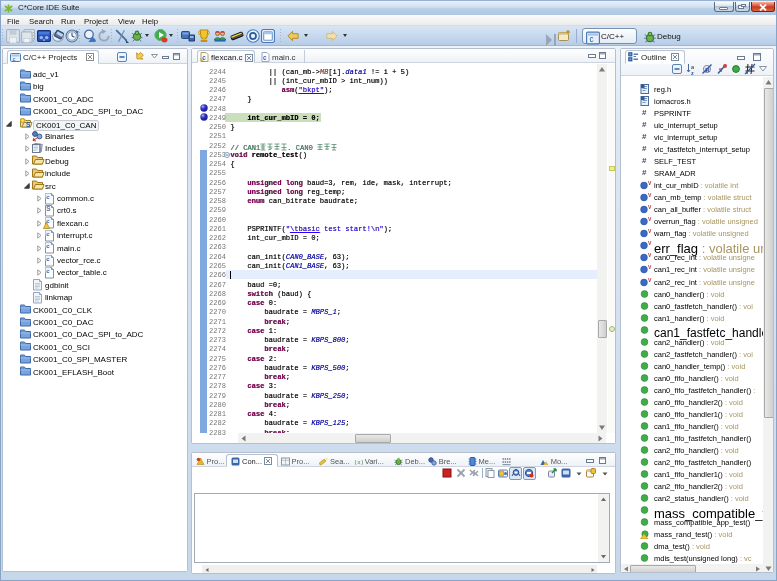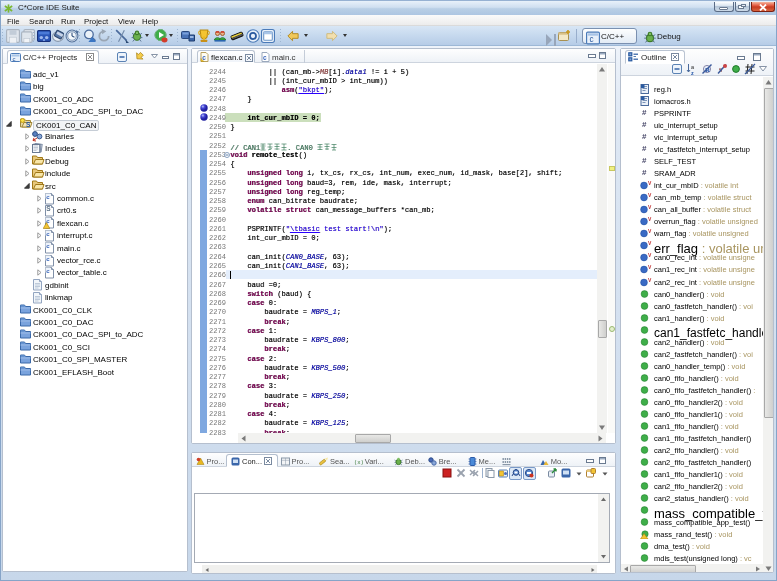--- a/index.html
+++ b/index.html
@@ -534,29 +534,27 @@
             <path d="M0.5 1.5 L5.5 1.5 M3 1.5 L3 7 M0.5 4 L5.5 4 M0.5 6.5 L5.5 6.5"></path>
             <path d="M7.5 1 L12.5 1 M7.5 3.5 L12.5 3.5 M10 1 L10 7 M8 6 L12 6"></path>
             <path d="M14.5 1.5 L19.5 1.5 M17 1.5 L17 7 M14.5 4.5 L19.5 4.5 M15 7 L19 7"></path>
           </g>
         </svg></div>
   <div class="num" style="left:6px;top:86.8px;">2253</div>
   <div class="cl" style="top:86.8px;left:38.3px"><span class="k">void</span> <b>remote_test</b>()</div>
   <div class="num" style="left:6px;top:96.1px;">2254</div>
   <div class="cl" style="top:96.1px;left:38.3px">{</div>
   <div class="num" style="left:6px;top:105.4px;">2255</div>
-  <div class="cl" style="top:105.4px;left:38.3px">    <span class="k">unsigned</span> <span class="k">long</span> i, tx_cs, rx_cs, int_num, exec_num, id_mask, base[2], shift;</div>
   <div class="num" style="left:6px;top:114.6px;">2256</div>
   <div class="cl" style="top:114.6px;left:38.3px">    <span class="k">unsigned</span> <span class="k">long</span> baud=3, rem, ide, mask, interrupt;</div>
   <div class="num" style="left:6px;top:123.9px;">2257</div>
   <div class="cl" style="top:123.9px;left:38.3px">    <span class="k">unsigned</span> <span class="k">long</span> reg_temp;</div>
   <div class="num" style="left:6px;top:133.1px;">2258</div>
   <div class="cl" style="top:133.1px;left:38.3px">    <span class="k">enum</span> can_bitrate baudrate;</div>
   <div class="num" style="left:6px;top:142.4px;">2259</div>
-  <div class="cl" style="top:142.4px;left:38.3px">    <span class="k">volatile</span> <span class="k">struct</span> can_message_buffers *can_mb;</div>
   <div class="num" style="left:6px;top:151.7px;">2260</div>
   <div class="num" style="left:6px;top:160.9px;">2261</div>
   <div class="cl" style="top:160.9px;left:38.3px">    PSPRINTF(<span class="s">"<span style="text-decoration:underline">\tbasic</span> test start!\n"</span>);</div>
   <div class="num" style="left:6px;top:170.2px;">2262</div>
   <div class="cl" style="top:170.2px;left:38.3px">    int_cur_mbID = 0;</div>
   <div class="num" style="left:6px;top:179.4px;">2263</div>
   <div class="num" style="left:6px;top:188.7px;">2264</div>
   <div class="cl" style="top:188.7px;left:38.3px">    can_init(<span class="ct">CAN0_BASE</span>, 63);</div>
   <div class="num" style="left:6px;top:198.0px;">2265</div>
   <div class="cl" style="top:198.0px;left:38.3px">    can_init(<span class="ct">CAN1_BASE</span>, 63);</div>

